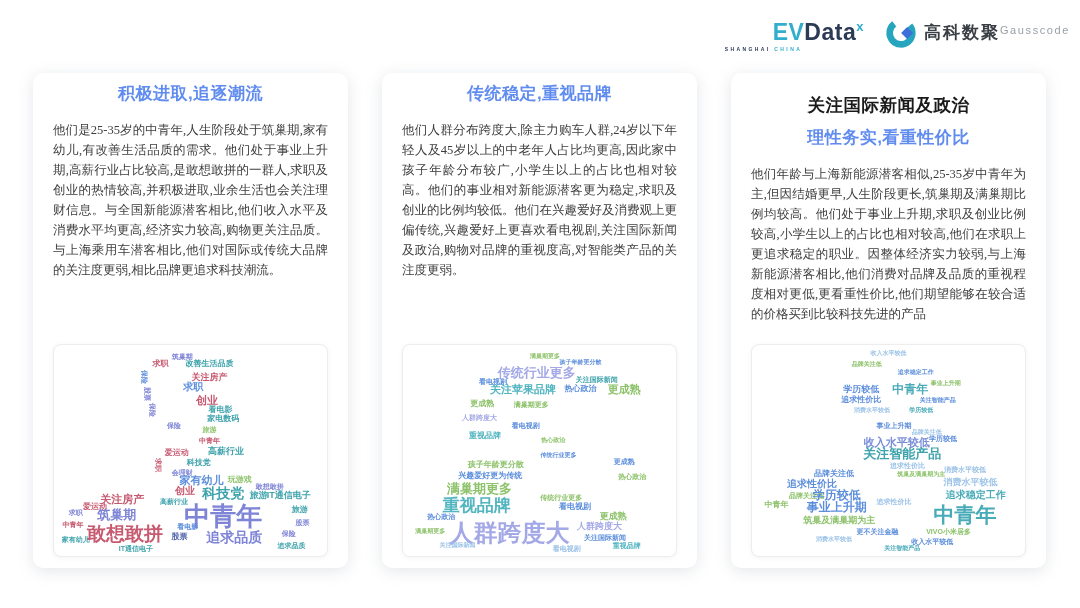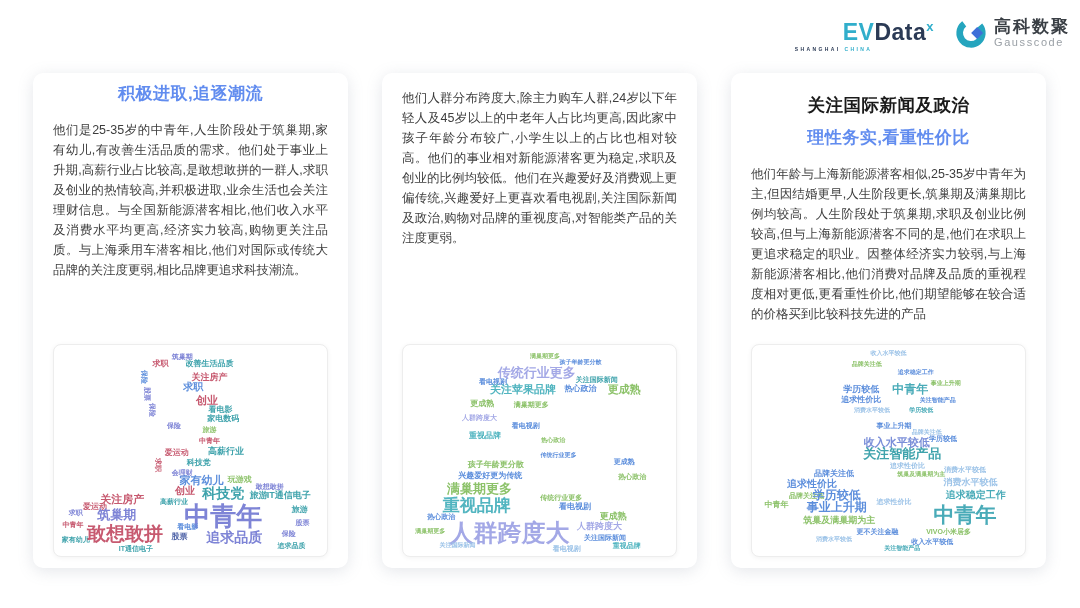--- a/index.html
+++ b/index.html
@@ -12,32 +12,32 @@
   .logos{position:absolute;top:16px;right:10px;display:flex;align-items:flex-start;gap:20px;}
   .evdata{display:flex;flex-direction:column;line-height:1;margin-top:4px;}
   .evdata-main{font-size:23px;font-weight:bold;letter-spacing:0.5px;}
   .evdata-ev{color:#31AECB;margin-left:48px;}
   .evdata-data{color:#2B3A55;}
   .evdata-sup{color:#31AECB;font-size:13px;vertical-align:9px;font-weight:bold;}
   .evdata-sub{font-size:5px;letter-spacing:2.4px;margin-top:3px;color:#2B3A55;font-weight:bold;}
   .evdata-sub .cn{color:#31AECB;}
   .gauss{display:flex;align-items:center;gap:6px;}
   .gauss-icon{width:34px;height:34px;}
-  .gauss-txt{display:flex;flex-direction:column;line-height:1.1;}
+  .gauss-txt{display:flex;flex-direction:row;line-height:1.1;}
   .gauss-cn{font-size:17px;font-weight:bold;color:#3A3F45;letter-spacing:2px;}
   .gauss-en{font-size:11px;color:#9AA0A6;letter-spacing:1.6px;}
   
   .card{
     position:absolute;top:73px;width:315px;height:495px;background:#fff;
     border-radius:10px;box-shadow:0 3px 16px rgba(120,130,150,0.20);
   }
   .card.c0{left:33px;} .card.c1{left:382px;} .card.c2{left:731px;}
   .card-title{margin-top:20px;text-align:center;font-size:17.5px;font-weight:bold;color:#1a1a1a;letter-spacing:0.5px;}
   .card-subtitle{margin-top:9px;text-align:center;font-size:17px;font-weight:bold;color:#618CEF;letter-spacing:0.5px;}
-  .card-text{margin:15px 20px 0 20px;font-size:12.5px;line-height:20px;color:#3d3d3d;text-align:justify;}
+  .card-text{margin:15px 20px 0 20px;font-size:12.5px;line-height:20px;color:#3d3d3d;text-align:justify;font-family:Liberation Serif, serif;}
   .cloud-box{
     position:absolute;left:20px;right:20px;bottom:11px;height:211px;
     background:#fff;border:1px solid #ededed;border-radius:8px;
     box-shadow:0 1px 5px rgba(0,0,0,0.05);overflow:hidden;
   }
   .cw{position:absolute;white-space:nowrap;font-weight:bold;line-height:1;}
 </style>
 </head>
 <body>
 
@@ -102,20 +102,21 @@
       <span class="cw" style="left: 46%; top: 91%; font-size: 8px; color: rgb(74, 95, 165); transform: translate(-50%, -50%);">股票</span>
       <span class="cw" style="left: 66%; top: 91%; font-size: 14px; color: rgb(126, 132, 214); transform: translate(-50%, -50%);">追求品质</span>
       <span class="cw" style="left: 86%; top: 89%; font-size: 7px; color: rgb(126, 132, 214); transform: translate(-50%, -50%);">保险</span>
       <span class="cw" style="left: 8%; top: 92%; font-size: 7px; color: rgb(63, 163, 172); transform: translate(-50%, -50%);">家有幼儿</span>
       <span class="cw" style="left: 30%; top: 96%; font-size: 7px; color: rgb(63, 163, 172); transform: translate(-50%, -50%);">IT通信电子</span>
       <span class="cw" style="left: 87%; top: 95%; font-size: 7px; color: rgb(63, 163, 172); transform: translate(-50%, -50%);">追求品质</span>
     </div>
 </div>
 
 <div class="card c1">
+  <div class="card-subtitle">传统稳定,重视品牌</div>
   <div class="card-text">他们人群分布跨度大,除主力购车人群,24岁以下年轻人及45岁以上的中老年人占比均更高,因此家中孩子年龄分布较广,小学生以上的占比也相对较高。他们的事业相对新能源潜客更为稳定,求职及创业的比例均较低。他们在兴趣爱好及消费观上更偏传统,兴趣爱好上更喜欢看电视剧,关注国际新闻及政治,购物对品牌的重视度高,对智能类产品的关注度更弱。</div>
   <div class="cloud-box">
       <span class="cw" style="left: 52%; top: 5%; font-size: 6px; color: rgb(140, 194, 105); transform: translate(-50%, -50%);">满巢期更多</span>
       <span class="cw" style="left: 65%; top: 8%; font-size: 6px; color: rgb(92, 142, 220); transform: translate(-50%, -50%);">孩子年龄更分散</span>
       <span class="cw" style="left: 49%; top: 13%; font-size: 13px; color: rgb(163, 168, 230); transform: translate(-50%, -50%);">传统行业更多</span>
       <span class="cw" style="left: 33%; top: 17%; font-size: 7px; color: rgb(92, 142, 220); transform: translate(-50%, -50%);">看电视剧</span>
       <span class="cw" style="left: 71%; top: 16%; font-size: 7px; color: rgb(63, 163, 172); transform: translate(-50%, -50%);">关注国际新闻</span>
       <span class="cw" style="left: 44%; top: 21%; font-size: 11px; color: rgb(82, 181, 192); transform: translate(-50%, -50%);">关注苹果品牌</span>
       <span class="cw" style="left: 65%; top: 21%; font-size: 8px; color: rgb(92, 142, 220); transform: translate(-50%, -50%);">热心政治</span>
       <span class="cw" style="left: 81%; top: 21%; font-size: 11px; color: rgb(140, 194, 105); transform: translate(-50%, -50%);">更成熟</span>
@@ -142,21 +143,21 @@
       <span class="cw" style="left: 82%; top: 95%; font-size: 7px; color: rgb(82, 181, 192); transform: translate(-50%, -50%);">重视品牌</span>
       <span class="cw" style="left: 60%; top: 96%; font-size: 7px; color: rgb(156, 195, 232); transform: translate(-50%, -50%);">看电视剧</span>
       <span class="cw" style="left: 20%; top: 95%; font-size: 6px; color: rgb(156, 195, 232); transform: translate(-50%, -50%);">关注国际新闻</span>
       <span class="cw" style="left: 10%; top: 88%; font-size: 6px; color: rgb(140, 194, 105); transform: translate(-50%, -50%);">满巢期更多</span>
     </div>
 </div>
 
 <div class="card c2">
   <div class="card-title">关注国际新闻及政治</div>
   <div class="card-subtitle">理性务实,看重性价比</div>
-  <div class="card-text">他们年龄与上海新能源潜客相似,25-35岁中青年为主,但因结婚更早,人生阶段更长,筑巢期及满巢期比例均较高。人生阶段处于筑巢期,求职及创业比例较高,但与上海新能源潜客不同的是,他们在求职上更追求稳定的职业。因整体经济实力较弱,与上海新能源潜客相比,他们消费对品牌及品质的重视程度相对更低,更看重性价比,他们期望能够在较合适的价格买到比较科技先进的产品</div>
+  <div class="card-text">他们年龄与上海新能源潜客相似,25-35岁中青年为主,但因结婚更早,人生阶段更长,筑巢期及满巢期比例均较高。他们处于事业上升期,求职及创业比例较高,小学生以上的占比也相对较高,他们在求职上更追求稳定的职业。因整体经济实力较弱,与上海新能源潜客相比,他们消费对品牌及品质的重视程度相对更低,更看重性价比,他们期望能够在较合适的价格买到比较科技先进的产品</div>
   <div class="cloud-box">
       <span class="cw" style="left: 50%; top: 4%; font-size: 6px; color: rgb(156, 195, 232); transform: translate(-50%, -50%);">收入水平较低</span>
       <span class="cw" style="left: 42%; top: 9%; font-size: 6px; color: rgb(140, 194, 105); transform: translate(-50%, -50%);">品牌关注低</span>
       <span class="cw" style="left: 60%; top: 13%; font-size: 6px; color: rgb(92, 142, 220); transform: translate(-50%, -50%);">追求稳定工作</span>
       <span class="cw" style="left: 40%; top: 21%; font-size: 9px; color: rgb(92, 142, 220); transform: translate(-50%, -50%);">学历较低</span>
       <span class="cw" style="left: 58%; top: 21%; font-size: 12px; color: rgb(73, 171, 184); transform: translate(-50%, -50%);">中青年</span>
       <span class="cw" style="left: 71%; top: 18%; font-size: 6px; color: rgb(140, 194, 105); transform: translate(-50%, -50%);">事业上升期</span>
       <span class="cw" style="left: 40%; top: 26%; font-size: 8px; color: rgb(92, 142, 220); transform: translate(-50%, -50%);">追求性价比</span>
       <span class="cw" style="left: 68%; top: 26%; font-size: 6px; color: rgb(92, 142, 220); transform: translate(-50%, -50%);">关注智能产品</span>
       <span class="cw" style="left: 44%; top: 31%; font-size: 6px; color: rgb(156, 195, 232); transform: translate(-50%, -50%);">消费水平较低</span>

